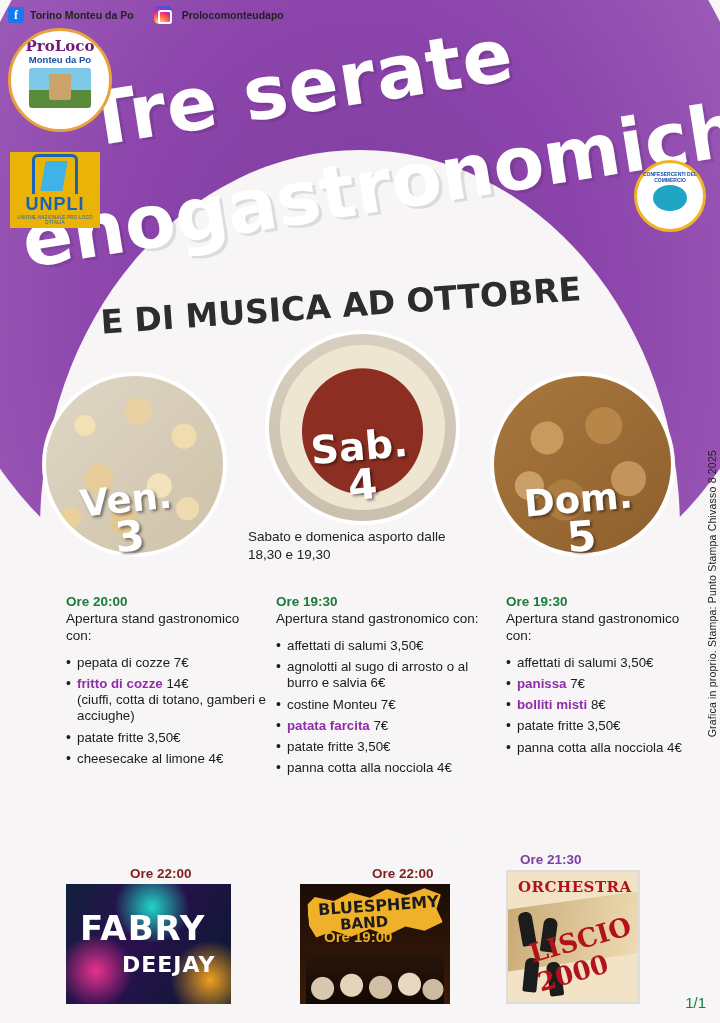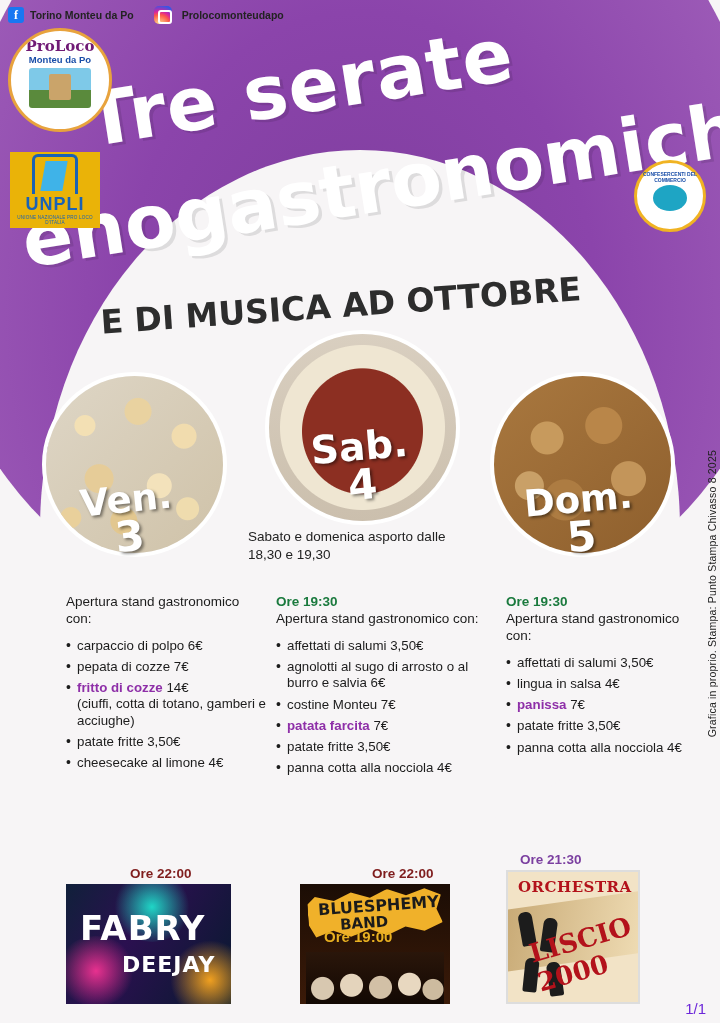--- a/index.html
+++ b/index.html
@@ -290,22 +290,22 @@
   .m3 .f4 { left:40px; top:90px; transform:rotate(-8deg); }
 
   
   .side-credit {
     position:absolute; right:2px; top:450px; z-index:30;
     font-size:10.5px; color:#222;
     writing-mode: vertical-rl; transform: rotate(180deg);
     letter-spacing:0.2px;
   }
   .pagenum {
-    position:absolute; right:14px; bottom:6px; z-index:35;
-    font-size:15px; color:#6d28d9;
+    position:absolute; right:14px; bottom:12px; z-index:35;
+    font-size:15px; color:#15803d;
   }
 </style>
 </head>
 <body>
 
 <div class="poster">
 
   <div class="arch"></div>
   <div class="arch-inner"></div>
   <div class="arch-ribbon"></div>
@@ -394,23 +394,23 @@
   <div class="circle-label lab-dom">
     <span>Dom.</span>
     <span class="num">5</span>
   </div>
 
   <div class="asporto">Sabato e domenica asporto dalle 18,30 e 19,30</div>
 
   <div class="cols">
 
     <div class="col col1">
+      <div class="ore">Ore 20:00</div>
       <div class="apertura">Apertura stand gastronomico  con:</div>
       <ul class="menu">
-        <li><span>carpaccio di polpo 6€</span></li>
         <li><span>pepata di cozze 7€</span></li>
         <li>
           <span class="hl">fritto di cozze</span><span> 14€</span><br>
           <span class="note">(ciuffi, cotta di totano, gamberi e acciughe)</span>
         </li>
         <li><span>patate fritte 3,50€</span></li>
         <li><span>cheesecake al limone 4€</span></li>
       </ul>
     </div>
 
@@ -427,23 +427,25 @@
         <li><span>patate fritte 3,50€</span></li>
         <li><span>panna cotta alla nocciola  4€</span></li>
       </ul>
     </div>
 
     <div class="col col3">
       <div class="ore">Ore 19:30</div>
       <div class="apertura">Apertura stand gastronomico con:</div>
       <ul class="menu">
         <li><span>affettati di salumi 3,50€</span></li>
-        <li><span>lingua in salsa 4€</span></li>
         <li>
           <span class="hl">panissa</span><span> 7€</span>
+        </li>
+        <li>
+          <span class="hl">bolliti misti</span><span> 8€</span>
         </li>
         <li><span>patate fritte 3,50€</span></li>
         <li><span>panna cotta alla nocciola 4€</span></li>
       </ul>
     </div>
   </div>
 
   <div class="ore22 ore22-1">Ore 22:00</div>
   <div class="ore22 ore22-2">Ore 22:00</div>
   <div class="ore22 ore22-3">Ore 21:30</div>

